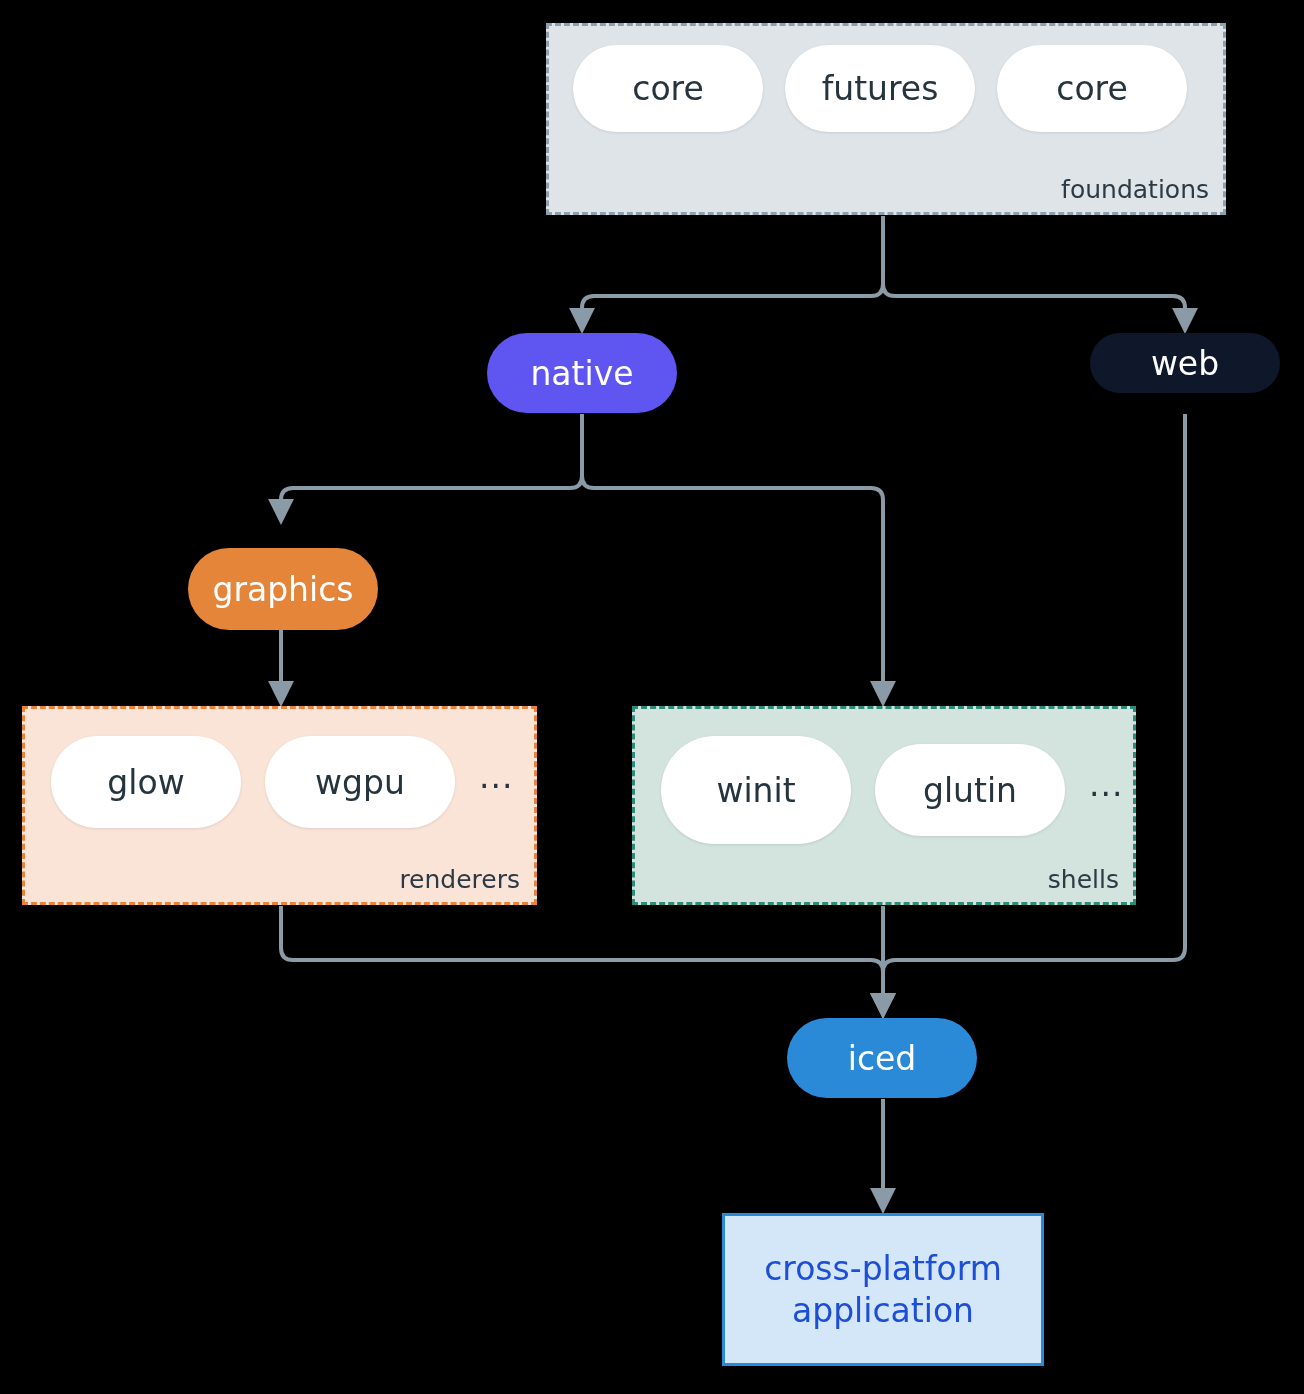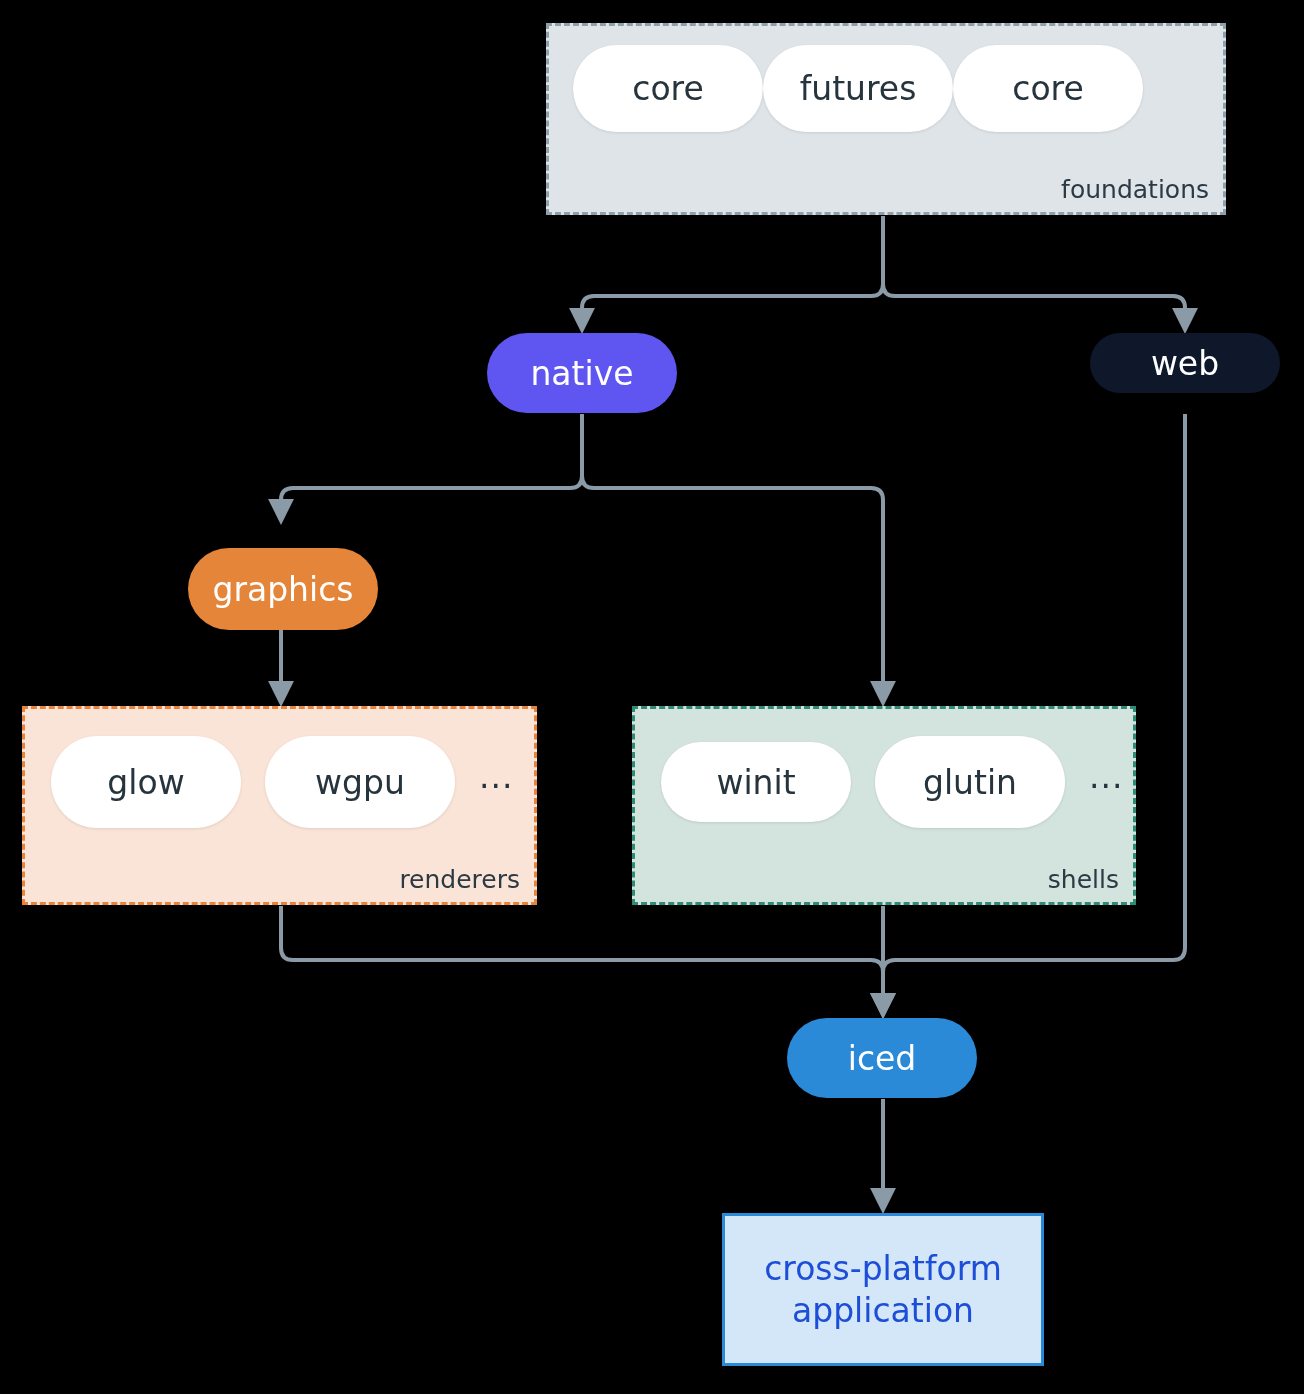--- a/index.html
+++ b/index.html
@@ -182,21 +182,21 @@
 
       <path d="M 883 906 L 883 1015" marker-end="url(#arrow)"></path>
 
       <path d="M 1185 414 L 1185 948 Q 1185 960 1173 960 L 895 960 Q 883 960 883 972 L 883 1015" marker-end="url(#arrow)"></path>
 
       <path d="M 883 1099 L 883 1210" marker-end="url(#arrow)"></path>
     </g>
   </svg>
 
   <div class="cluster" id="cluster-foundations">
-    <div class="cluster-row" style="left:24px; top:19px; text-align:center;">
+    <div class="cluster-row" style="left:24px; top:19px; gap:22px;text-align:center;">
       <div class="pill" style="width:190px;height:87px;">
         <span>core</span>
       </div>
       <div class="pill" style="width:190px;height:87px;">
         <span>futures</span>
       </div>
       <div class="pill" style="width:190px;height:87px;">
         <span>core</span>
       </div>
     </div>
@@ -211,21 +211,21 @@
       <div class="pill" style="width:190px;height:92px;">
         <span>wgpu</span>
       </div>
       <div class="ellipsis">...</div>
     </div>
     <div class="cluster-label">renderers</div>
   </div>
 
   <div class="cluster" id="cluster-shells">
     <div class="cluster-row" style="left:26px; top:27px; gap:24px;">
-      <div class="pill" style="width:190px;height:80px;">
+      <div class="pill" style="width:190px;height:108px;">
         <span>winit</span>
       </div>
       <div class="pill" style="width:190px;height:92px;">
         <span>glutin</span>
       </div>
       <div class="ellipsis">...</div>
     </div>
     <div class="cluster-label">shells</div>
   </div>
 

